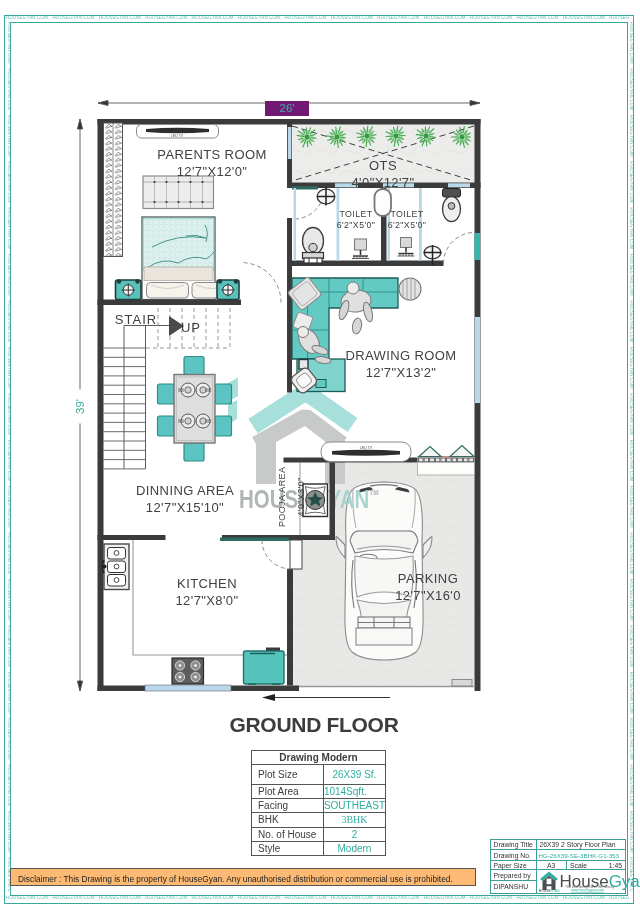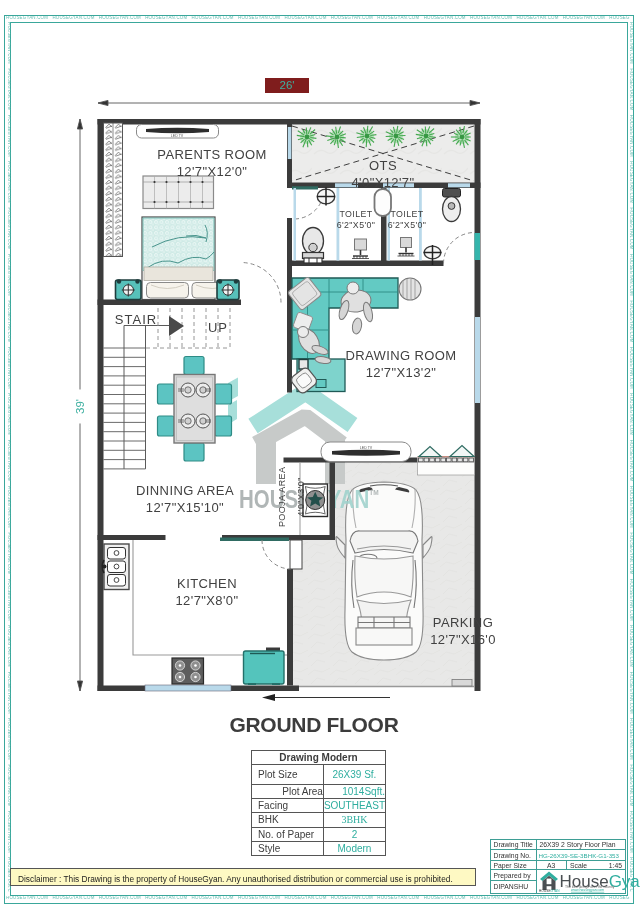--- a/index.html
+++ b/index.html
@@ -572,86 +572,86 @@
 </g>
 
 <g>
   <line x1="272" y1="697.5" x2="390" y2="697.5" stroke="#333" stroke-width="1.1"></line>
   <path d="M262,697.5 l13,-3.6 v7.2 Z" fill="#222"></path>
 </g>
 </svg>
 
 <div id="labels">
 
-  <div class="lbl teal" style="left:265px;top:78px;width:44px;font-size:11.5px;background:#7f1d1d;letter-spacing:0;">26'</div>
+  <div class="lbl teal" style="left:265px;top:101px;width:44px;font-size:11.5px;background:#701a75;letter-spacing:0;">26'</div>
 
   <div class="lbl teal" style="left:63px;top:399px;width:34px;font-size:11.5px;background:#fff;letter-spacing:0;transform:rotate(-90deg);">39'</div>
 
   <div class="lbl" style="left:152px;top:147px;width:120px;">PARENTS ROOM<br>12'7"X12'0"</div>
 
   <div class="lbl" style="left:323px;top:158px;width:120px;">OTS<br>4'0"X12'7"</div>
 
   <div class="lbl" style="left:306px;top:209px;width:100px;font-size:8.8px;">TOILET<br>6'2"X5'0"</div>
 
   <div class="lbl" style="left:357px;top:209px;width:100px;font-size:8.8px;">TOILET<br>6'2"X5'0"</div>
 
   <div class="lbl" style="left:341px;top:348px;width:120px;">DRAWING ROOM<br>12'7"X13'2"</div>
 
   <div class="lbl" style="left:106px;top:312px;width:60px;letter-spacing:1px;">STAIR</div>
 
-  <div class="lbl" style="left:176px;top:320px;width:30px;letter-spacing:1px;margin-left:27px;">UP</div>
+  <div class="lbl" style="left:176px;top:320px;width:30px;letter-spacing:1px;">UP</div>
 
   <div class="lbl" style="left:125px;top:483px;width:120px;">DINNING AREA<br>12'7"X15'10"</div>
 
   <div class="lbl" style="left:236px;top:491px;width:94px;font-size:9px;transform:rotate(-90deg);">POOJA AREA</div>
 
   <div class="lbl" style="left:245px;top:491px;width:94px;font-size:9px;transform:rotate(-90deg) translateY(10px);">4'0"X3'0"</div>
 
   <div class="lbl" style="left:147px;top:576px;width:120px;">KITCHEN<br>12'7"X8'0"</div>
 
-  <div class="lbl" style="left:403px;top:571px;width:120px;margin-top:44px;">PARKING<br>12'7"X16'0</div>
+  <div class="lbl" style="left:368px;top:571px;width:120px;">PARKING<br>12'7"X16'0</div>
 </div>
 
 <div class="abs" style="left:-6px;top:712.5px;width:640px;text-align:center;font-size:21px;font-weight:bold;color:#3c3c3c;letter-spacing:-0.3px;">GROUND FLOOR</div>
 
 <div id="ddtable" class="abs" style="left:251px;top:750px;width:135px;">
   <table style="border-collapse:collapse;width:135px;font-size:10px;color:#3c3c3c;">
     <tbody>
         <tr>
           <td colspan="2" style="border:1px solid #555;text-align:center;font-weight:bold;height:12.5px;padding:0;">Drawing Modern</td>
         </tr>
     <tr>
           <td style="border:1px solid #555;width:69px;height:13.4px;padding:0 0 0 6px;">Plot Size</td>
           <td style="border:1px solid #555;text-align:center;color:#2fae9f;padding:4px;">26X39 Sf.</td>
         </tr>
     <tr>
-          <td style="border:1px solid #555;height:13.4px;padding:0 0 0 6px;text-align:right;">Plot Area</td>
-          <td style="border:1px solid #555;text-align:right;color:#2fae9f;padding:0;">1014Sqft.</td>
+          <td style="border:1px solid #555;height:13.4px;padding:0 0 0 6px;">Plot Area</td>
+          <td style="border:1px solid #555;text-align:left;color:#2fae9f;padding:0;">1014Sqft.</td>
         </tr>
     <tr>
           <td style="border:1px solid #555;height:13.4px;padding:0 0 0 6px;">Facing</td>
           <td style="border:1px solid #555;text-align:center;color:#2fae9f;padding:0;margin-top:25px;">SOUTHEAST</td>
         </tr>
     <tr>
           <td style="border:1px solid #555;height:13.4px;padding:0 0 0 6px;">BHK</td>
           <td style="border:1px solid #555;text-align:center;color:#2fae9f;padding:0;font-family:Liberation Serif, serif;">3BHK</td>
         </tr>
     <tr>
-          <td style="border:1px solid #555;height:13.4px;padding:0 0 0 6px;">No. of Paper</td>
+          <td style="border:1px solid #555;height:13.4px;padding:0 0 0 6px;">No. of House</td>
           <td style="border:1px solid #555;text-align:center;color:#2fae9f;padding:0;">2</td>
         </tr>
     <tr>
           <td style="border:1px solid #555;height:13.4px;padding:0 0 0 6px;">Style</td>
           <td style="border:1px solid #555;text-align:center;color:#2fae9f;padding:0;margin-left:19px;">Modern</td>
         </tr>
   </tbody>
     </table>
 </div>
 
-<div class="abs" style="left:10px;top:868px;width:464px;height:15.5px;border:1px solid #555;background:#fef9c3;text-decoration:underline;">
+<div class="abs" style="left:10px;top:868px;width:464px;height:15.5px;border:1px solid #555;background:#fdba74;text-decoration:underline;">
   <div class="abs" style="left:7px;top:4.5px;font-size:8.3px;color:#1d1d1d;white-space:nowrap;">Disclaimer : This Drawing is the property of HouseGyan. Any unauthorised distribution or commercial use is prohibited.</div>
 </div>
 
 <div id="titleblock" class="abs" style="left:489.5px;top:838.5px;width:134.5px;height:53px;border:1px solid #3e9e95;font-size:6.8px;color:#333;">
 
   <div class="abs" style="left:0;top:0;width:46px;height:10.5px;border-right:1px solid #3e9e95;border-bottom:1px solid #3e9e95;padding:1.5px 0 0 3px;box-sizing:border-box;white-space:nowrap;">Drawing Title</div>
   <div class="abs" style="left:46px;top:0;width:88.5px;height:10.5px;border-bottom:1px solid #3e9e95;padding:1.5px 0 0 3px;box-sizing:border-box;white-space:nowrap;">26X39 2 Story Floor Plan</div>
 
   <div class="abs" style="left:0;top:10.5px;width:46px;height:10.5px;border-right:1px solid #3e9e95;border-bottom:1px solid #3e9e95;padding:1.5px 0 0 3px;box-sizing:border-box;white-space:nowrap;">Drawing No.</div>
   <div class="abs" style="left:46px;top:10.5px;width:88.5px;height:10.5px;border-bottom:1px solid #3e9e95;padding:2px 0 0 2px;box-sizing:border-box;color:#2fae9f;white-space:nowrap;font-size:6.2px;">HG-26X39-SE-3BHK-G1-353</div>

